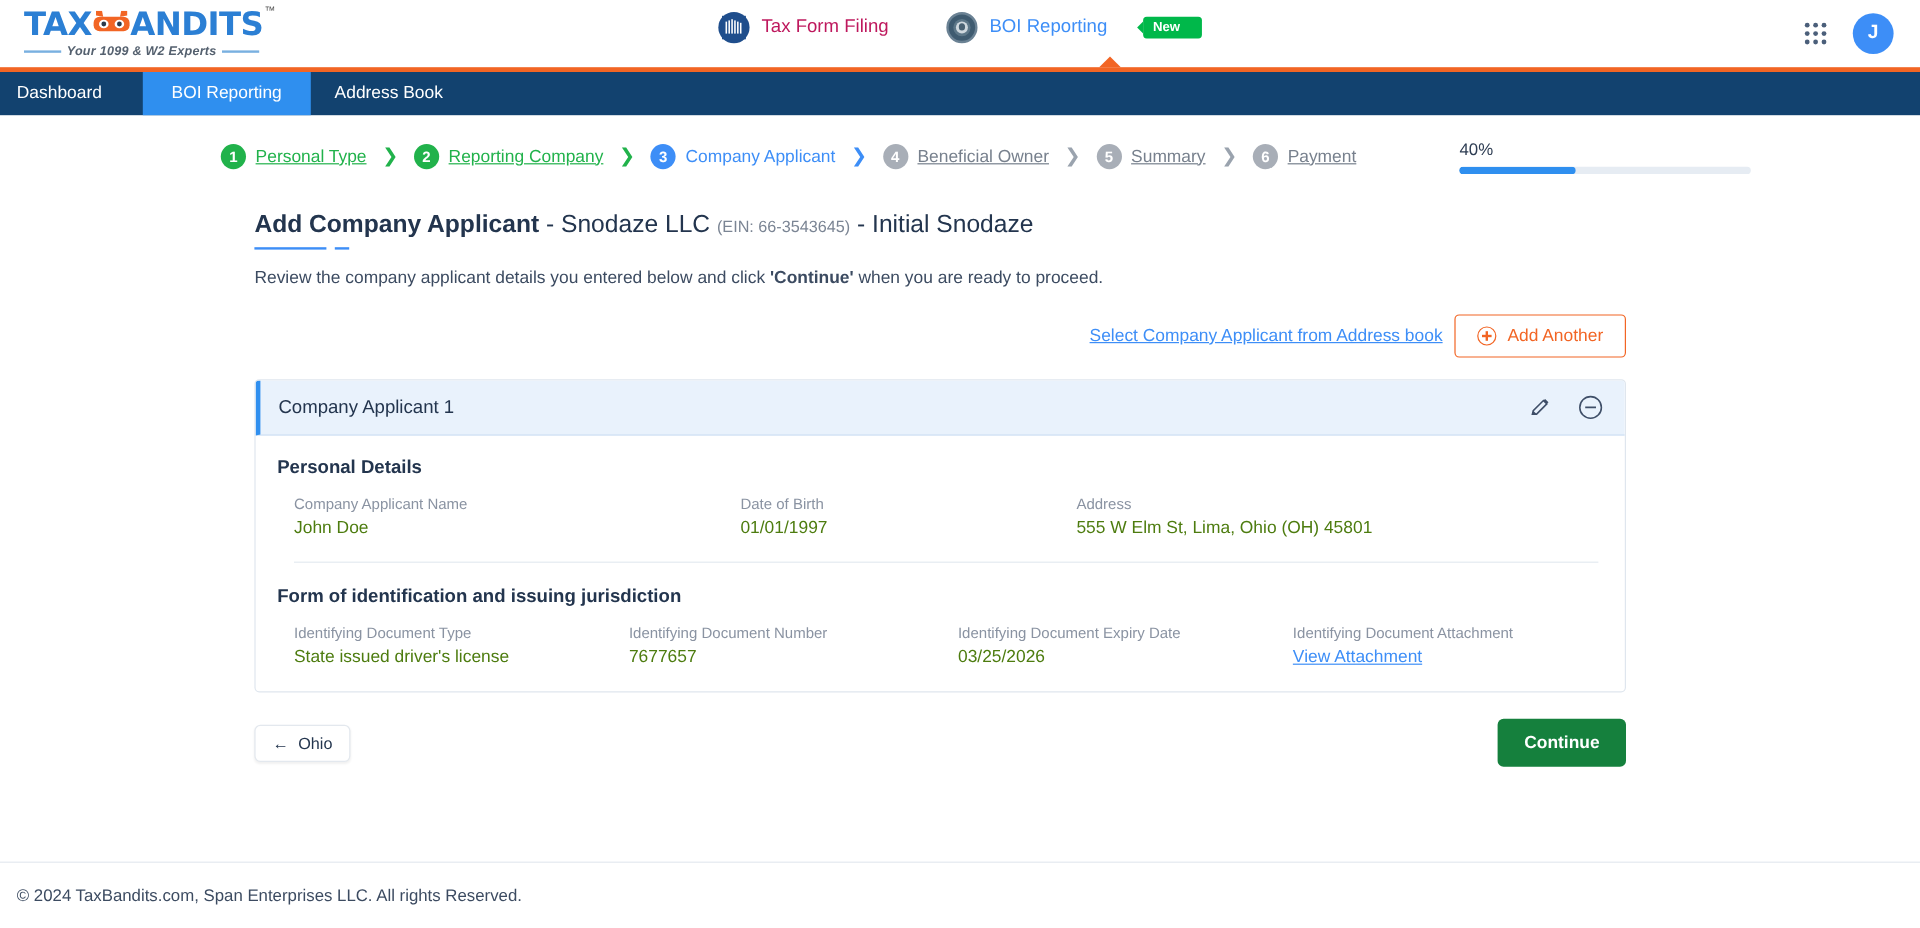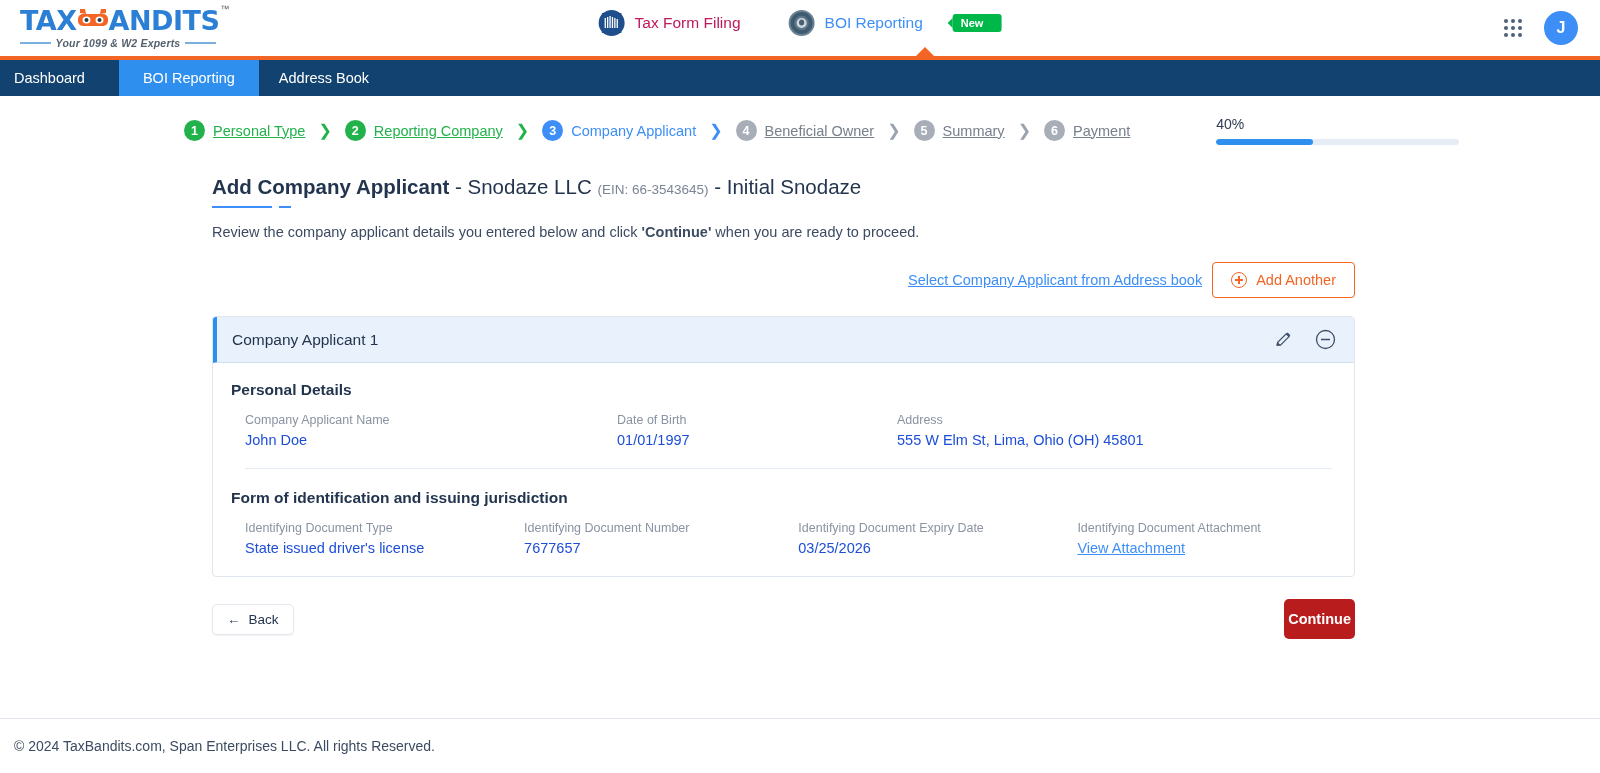--- a/index.html
+++ b/index.html
@@ -157,35 +157,35 @@
     background: #e9f2fc; border-bottom: 1px solid #cfe0f3; border-left: 4px solid #2f8fef;
     height: 46px; display: flex; align-items: center; padding: 0 18px 0 15px;
   }
   .card-header .title { font-size: 15.5px; color: #23354e; }
   .card-header .hicons { margin-left: auto; display: flex; align-items: center; gap: 22px; }
   .icon-btn { cursor: pointer; display: flex; align-items: center; justify-content: center; }
   .card-body { padding: 18px 22px 20px 18px; }
   .section-title { font-size: 15.5px; font-weight: 700; color: #23354e; }
   .fields { display: flex; margin-top: 14px; }
   .field .lbl { font-size: 12.5px; color: #8a93a2; margin-bottom: 5px; }
-  .field .val { font-size: 14.5px; color: #1d4ed8; }
+  .field .val { font-size: 14.5px; color: #4d7c0f; }
   .field .val.link { color: #3d8ef7; text-decoration: underline; cursor: pointer; }
   .divider { height: 1px; background: #e4eaf1; margin: 20px 0 0 14px; }
 
   
   .btn-row { width: 1143px; display: flex; align-items: center; margin-top: 22px; }
   .btn-back {
     background: #fff; border: 1px solid #e3e8ee; border-radius: 5px; padding: 7px 14px;
     font-size: 13.5px; color: #23354e; display: flex; align-items: center; gap: 8px;
     cursor: pointer; box-shadow: 0 1px 2px rgba(0,0,0,.06);
     font-family: "Liberation Sans", sans-serif;
   }
   .btn-continue {
-    margin-left: auto; background: #b91c1c; border: none; border-radius: 5px;
-    padding: 12px 4px; color: #fff; font-size: 14.5px; font-weight: 600; cursor: pointer;
+    margin-left: auto; background: #15803d; border: none; border-radius: 5px;
+    padding: 12px 22px; color: #fff; font-size: 14.5px; font-weight: 600; cursor: pointer;
     font-family: "Liberation Sans", sans-serif;
   }
 
   
   .footer {
     position: absolute; left: 0; bottom: 0; width: 1600px; height: 55px;
     border-top: 1px solid #e4e9ef; background: #fff;
     display: flex; align-items: center; padding-left: 14px;
     font-size: 14px; color: #3c4b61;
   }
@@ -405,21 +405,21 @@
             <div class="val link">View Attachment</div>
           </div>
         </div>
       </div>
     </div>
   </div>
 
   <div class="btn-row">
     <button class="btn-back">
       <span>←</span>
-      <span>Back</span>
+      <span>Ohio</span>
     </button>
     <button class="btn-continue">Continue</button>
   </div>
 </div>
 
 <div class="footer">
   <span>© 2024 TaxBandits.com, Span Enterprises LLC. All rights Reserved.</span>
 </div>
 
 </body></html>

